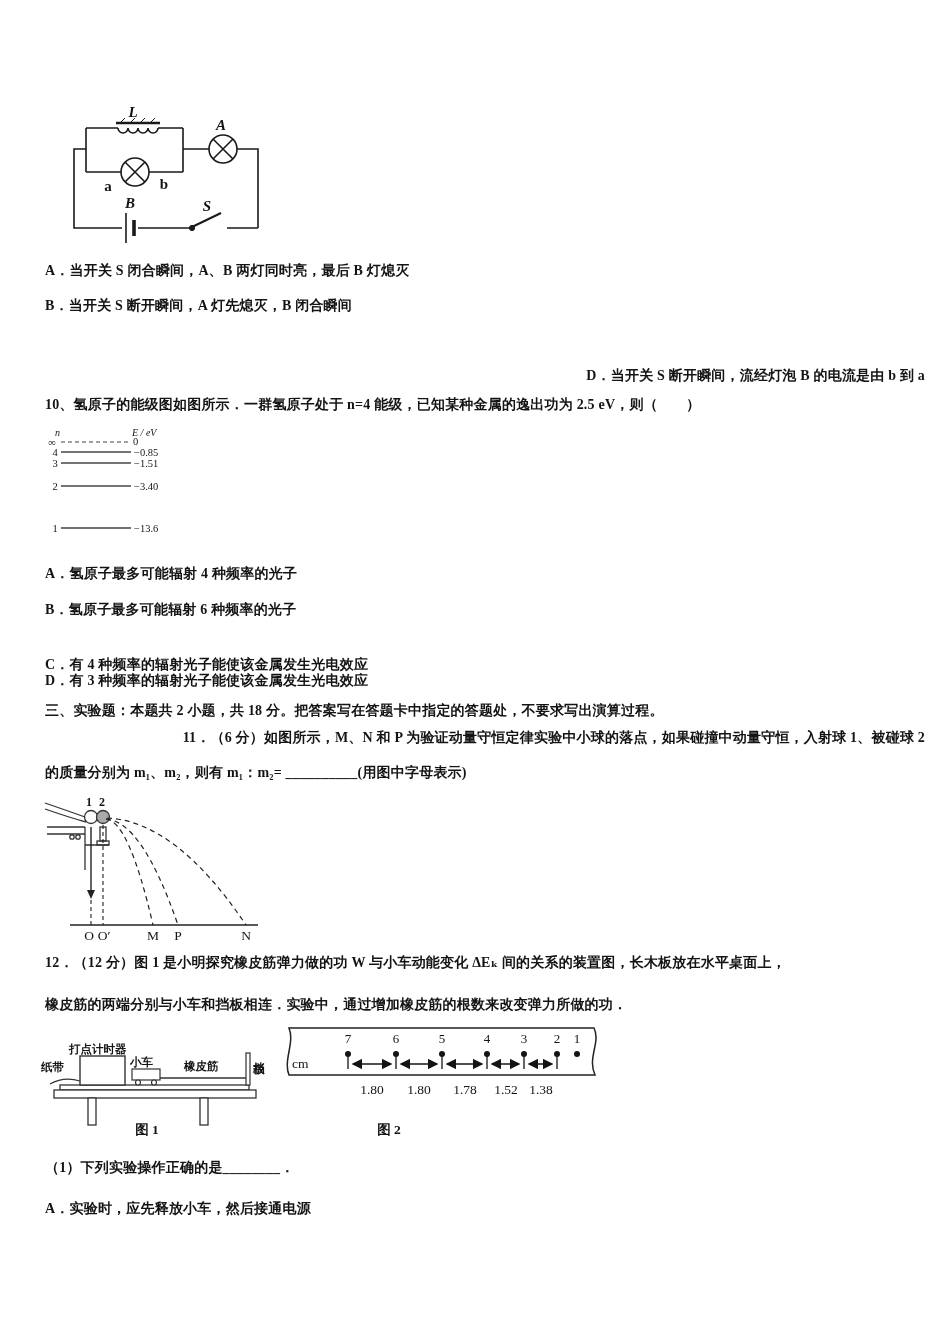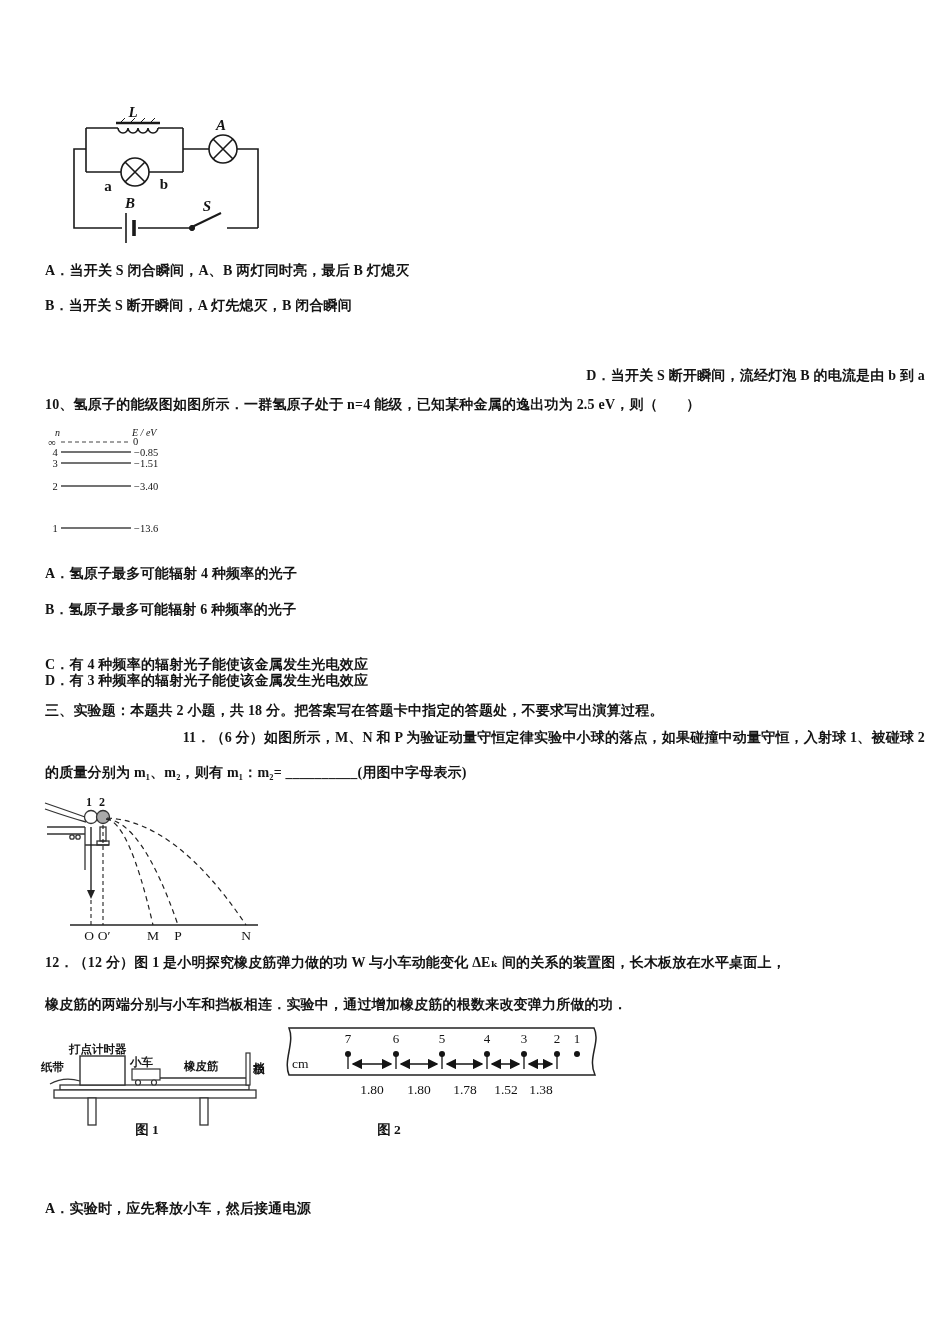--- a/index.html
+++ b/index.html
@@ -234,15 +234,16 @@
     <g font-size="13.5" text-anchor="middle">
       <text x="97" y="72">1.80</text>
       <text x="144" y="72">1.80</text>
       <text x="190" y="72">1.78</text>
       <text x="231" y="72">1.52</text>
       <text x="266" y="72">1.38</text>
     </g>
     <text x="114" y="112" font-size="13.5" font-weight="bold" text-anchor="middle">图 2</text>
   </svg>
 
+  <div class="tline" style="top:1157px;">（1）下列实验操作正确的是________．</div>
   <div class="tline" style="top:1198px;">A．实验时，应先释放小车，然后接通电源</div>
 
 </div>
 
 </body></html>

